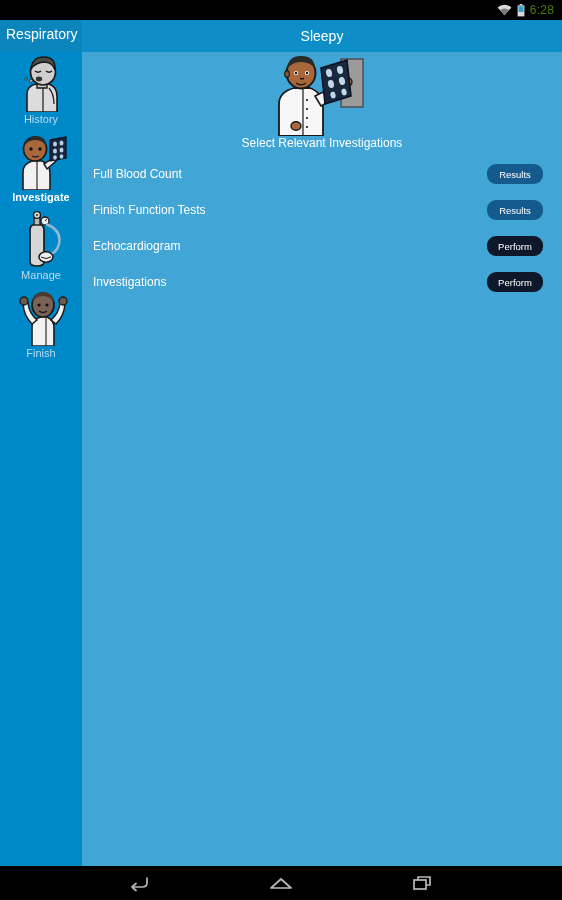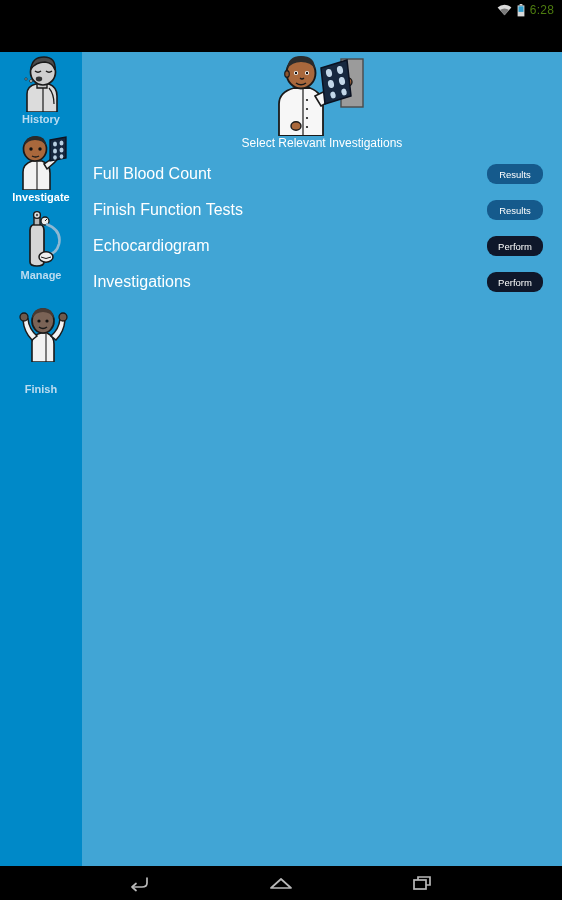--- a/index.html
+++ b/index.html
@@ -47,21 +47,21 @@
     position:absolute; left:0; top:52px; width:82px; height:814px;
     background:#0089c8;
   }
   .nav-item{
     position:absolute; left:0; width:82px; height:78px;
     display:flex; flex-direction:column; align-items:center;
     justify-content:flex-start;
   }
   .nav-icon{ width:56px; height:58px; position:relative; }
   .nav-label{
-    font-size:11px; margin-top:1px; color:#bcdcf0; white-space:nowrap;font-weight:bold;
+    font-size:11px; margin-top:1px; color:#bcdcf0; white-space:nowrap;
   }
   .nav-item.active .nav-label{ color:#ffffff; font-weight:bold; }
 
   
   .content{
     position:absolute; left:82px; top:52px; width:480px; height:814px;
     background:#41a5d5;
     padding-left:48px;
   }
   .hero{
@@ -75,21 +75,21 @@
     position:absolute; left:0; top:84px; width:480px;
     text-align:center; color:#ffffff; font-size:12px;
   }
 
   .list{ position:absolute; left:0; top:104px; width:480px; }
   .row{
     position:relative; height:36px; width:480px;
   }
   .row-label{
     position:absolute; left:11px; top:50%; transform:translateY(-50%);
-    color:#ffffff; font-size:16px; white-space:nowrap;
+    color:#ffffff; font-size:12px; white-space:nowrap;
   }
   .row-btn{
     position:absolute; right:19px; top:50%; transform:translateY(-50%);
     width:56px; height:20px; border:none; border-radius:9px;
     color:#ffffff; font-size:9.5px; cursor:pointer;
     font-family:"Liberation Sans", sans-serif;
     display:flex; align-items:center; justify-content:center;
   }
   .row-btn.results{ background:#155a8c; }
   .row-btn.perform{ background:#0f172a; }
@@ -118,20 +118,26 @@
     <span class="sb-icon">
       <svg width="8" height="13" viewBox="0 0 8 13">
         <rect x="2.6" y="0" width="2.8" height="1.4" fill="#d9d9d9"></rect>
         <rect x="0.6" y="1.4" width="6.8" height="11" fill="#d9d9d9"></rect>
         <rect x="1.5" y="2.3" width="5" height="5.6" fill="#2f9fd0"></rect>
       </svg>
     </span>
     <span class="sb-time">6:28</span>
   </div>
 
+  <div class="actionbar">
+    <div class="ab-left">
+      <span class="ab-left-label">Respiratory</span>
+    </div>
+    <div class="ab-title">Sleepy</div>
+  </div>
 
   <div class="sidebar">
 
     <div class="nav-item" style="top:2px;">
       <div class="nav-icon">
         <svg width="56" height="58" viewBox="0 0 56 58">
 
           <path d="M14 58 L14 40 Q14 32 23 30 L36 30 Q44 33 44 42 L44 58 Z" fill="#dcdcdc" stroke="#1a1a1a" stroke-width="1.6"></path>
           <path d="M30 31 L30 58" stroke="#1a1a1a" stroke-width="1.2" fill="none"></path>
           <path d="M36 34 Q41 40 41 50" stroke="#1a1a1a" stroke-width="1.2" fill="none"></path>
@@ -199,21 +205,21 @@
 
           <path d="M33 14 Q49 20 46 34 Q43 46 30 45" fill="none" stroke="#8fb8d2" stroke-width="2.6"></path>
 
           <ellipse cx="33" cy="47" rx="7" ry="5.2" fill="#efefef" stroke="#1a1a1a" stroke-width="1.5"></ellipse>
           <path d="M28 47 q5 3 10 0" stroke="#1a1a1a" stroke-width="1" fill="none"></path>
         </svg>
       </div>
       <span class="nav-label">Manage</span>
     </div>
 
-    <div class="nav-item" style="top:252px;gap:20px;">
+    <div class="nav-item" style="top:236px;">
       <div class="nav-icon">
         <svg width="56" height="58" viewBox="0 0 56 58">
 
           <path d="M19 58 L19 38 Q19 31 28 29 L34 29 Q41 32 41 40 L41 58 Z" fill="#f2f2f2" stroke="#1a1a1a" stroke-width="1.6"></path>
           <path d="M33 30 L33 58" stroke="#1a1a1a" stroke-width="1.1" fill="none"></path>
 
           <path d="M21 34 Q13 26 13 17" stroke="#1a1a1a" stroke-width="1.5" fill="none"></path>
           <path d="M24 32 Q16 25 15 15 L10 16 Q11 28 19 36 Z" fill="#f2f2f2" stroke="#1a1a1a" stroke-width="1.5"></path>
           <path d="M38 32 Q46 25 47 15 L52 16 Q51 28 43 36 Z" fill="#f2f2f2" stroke="#1a1a1a" stroke-width="1.5"></path>
           <circle cx="11" cy="13" r="4" fill="#6e5a4c" stroke="#1a1a1a" stroke-width="1.3"></circle>

